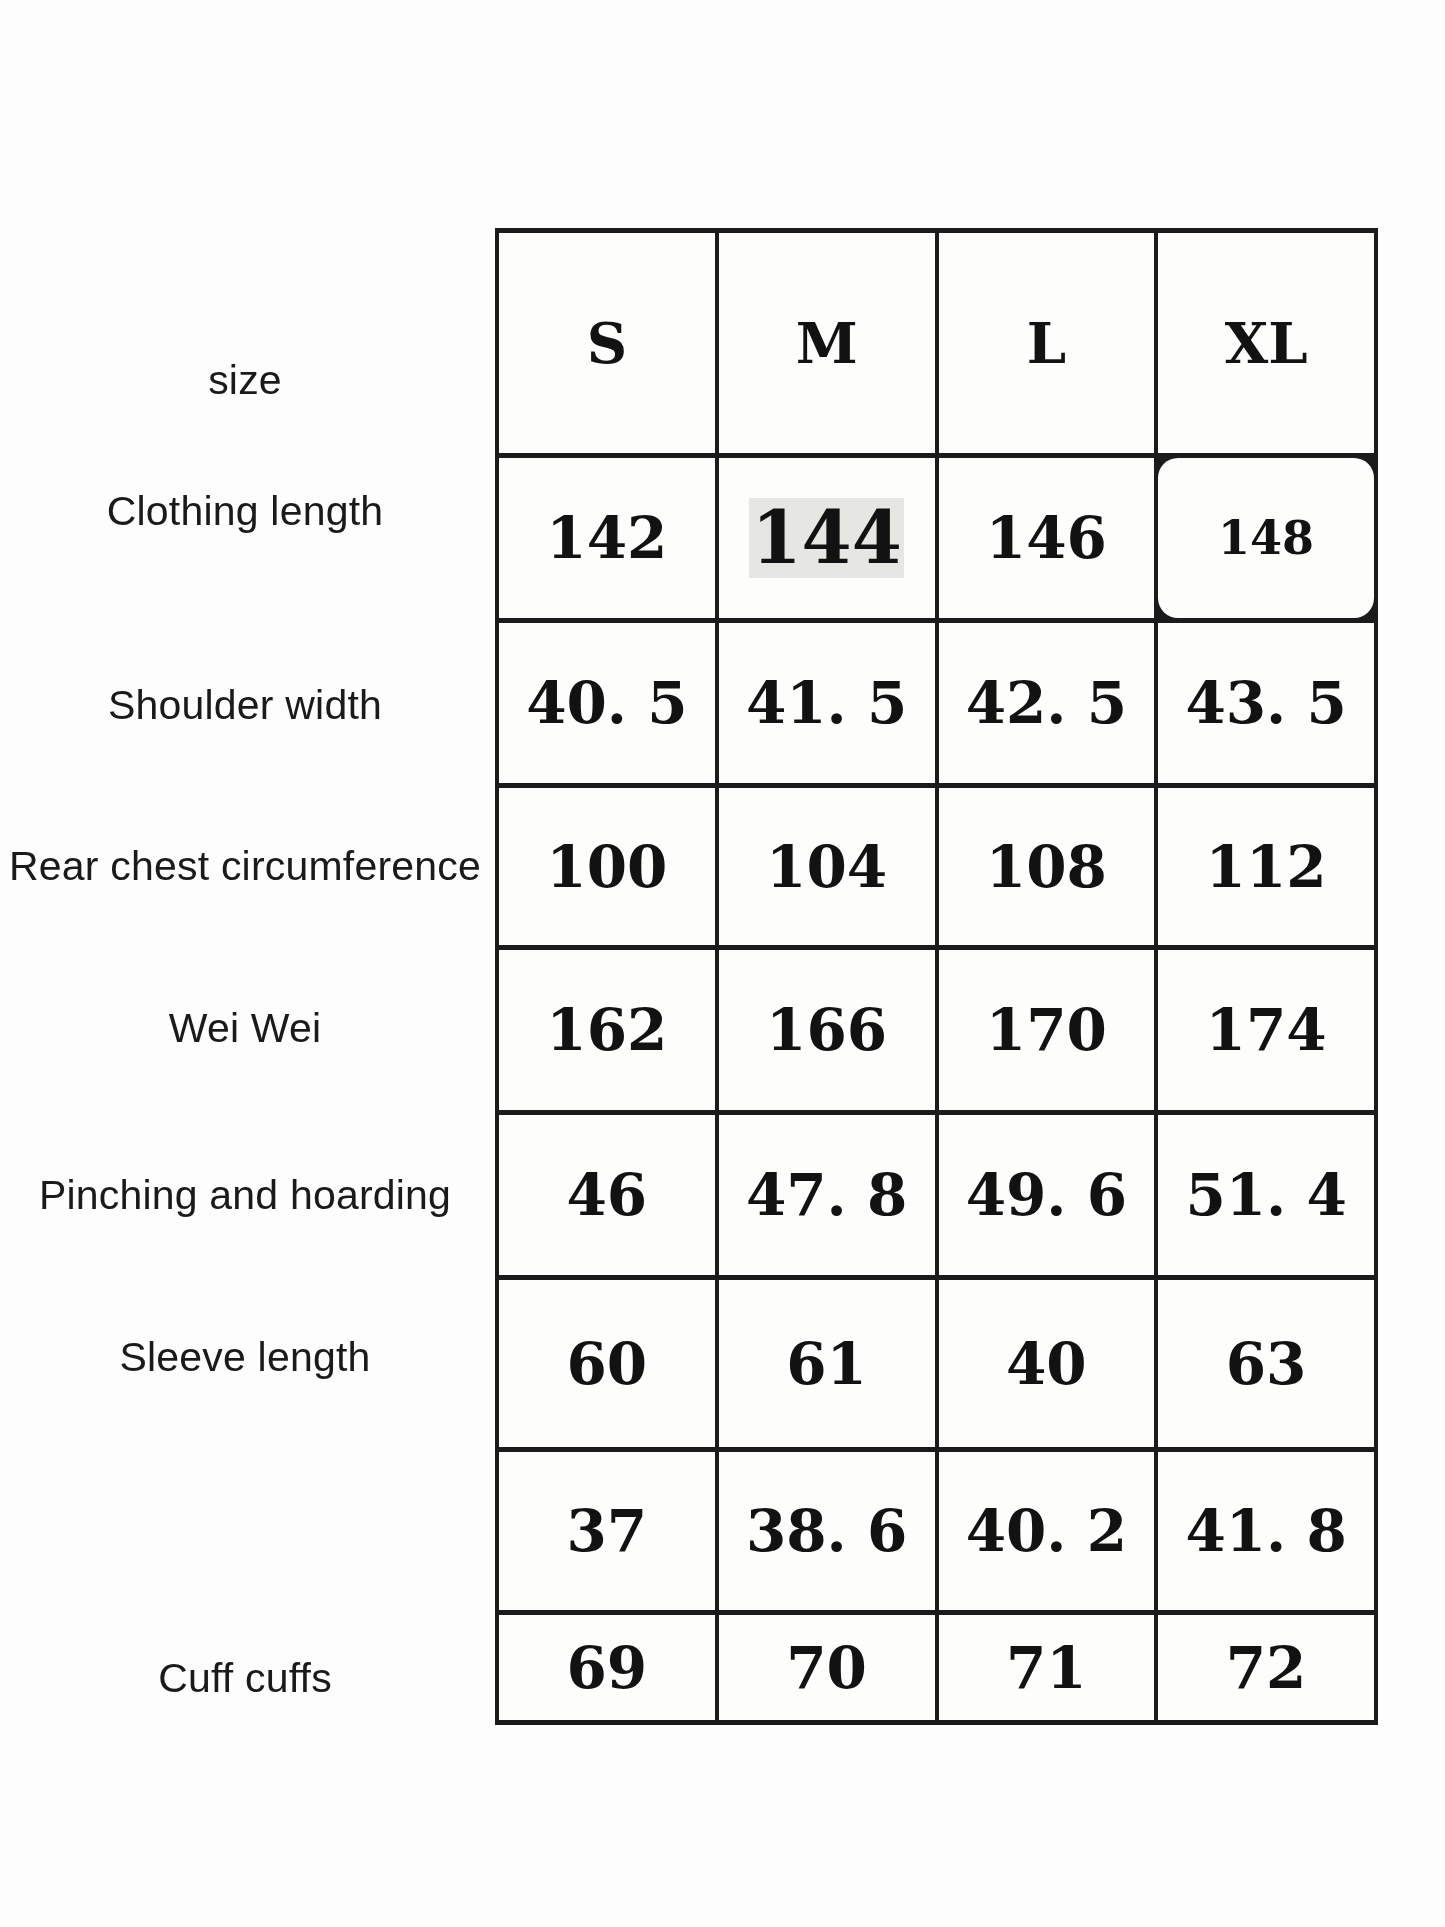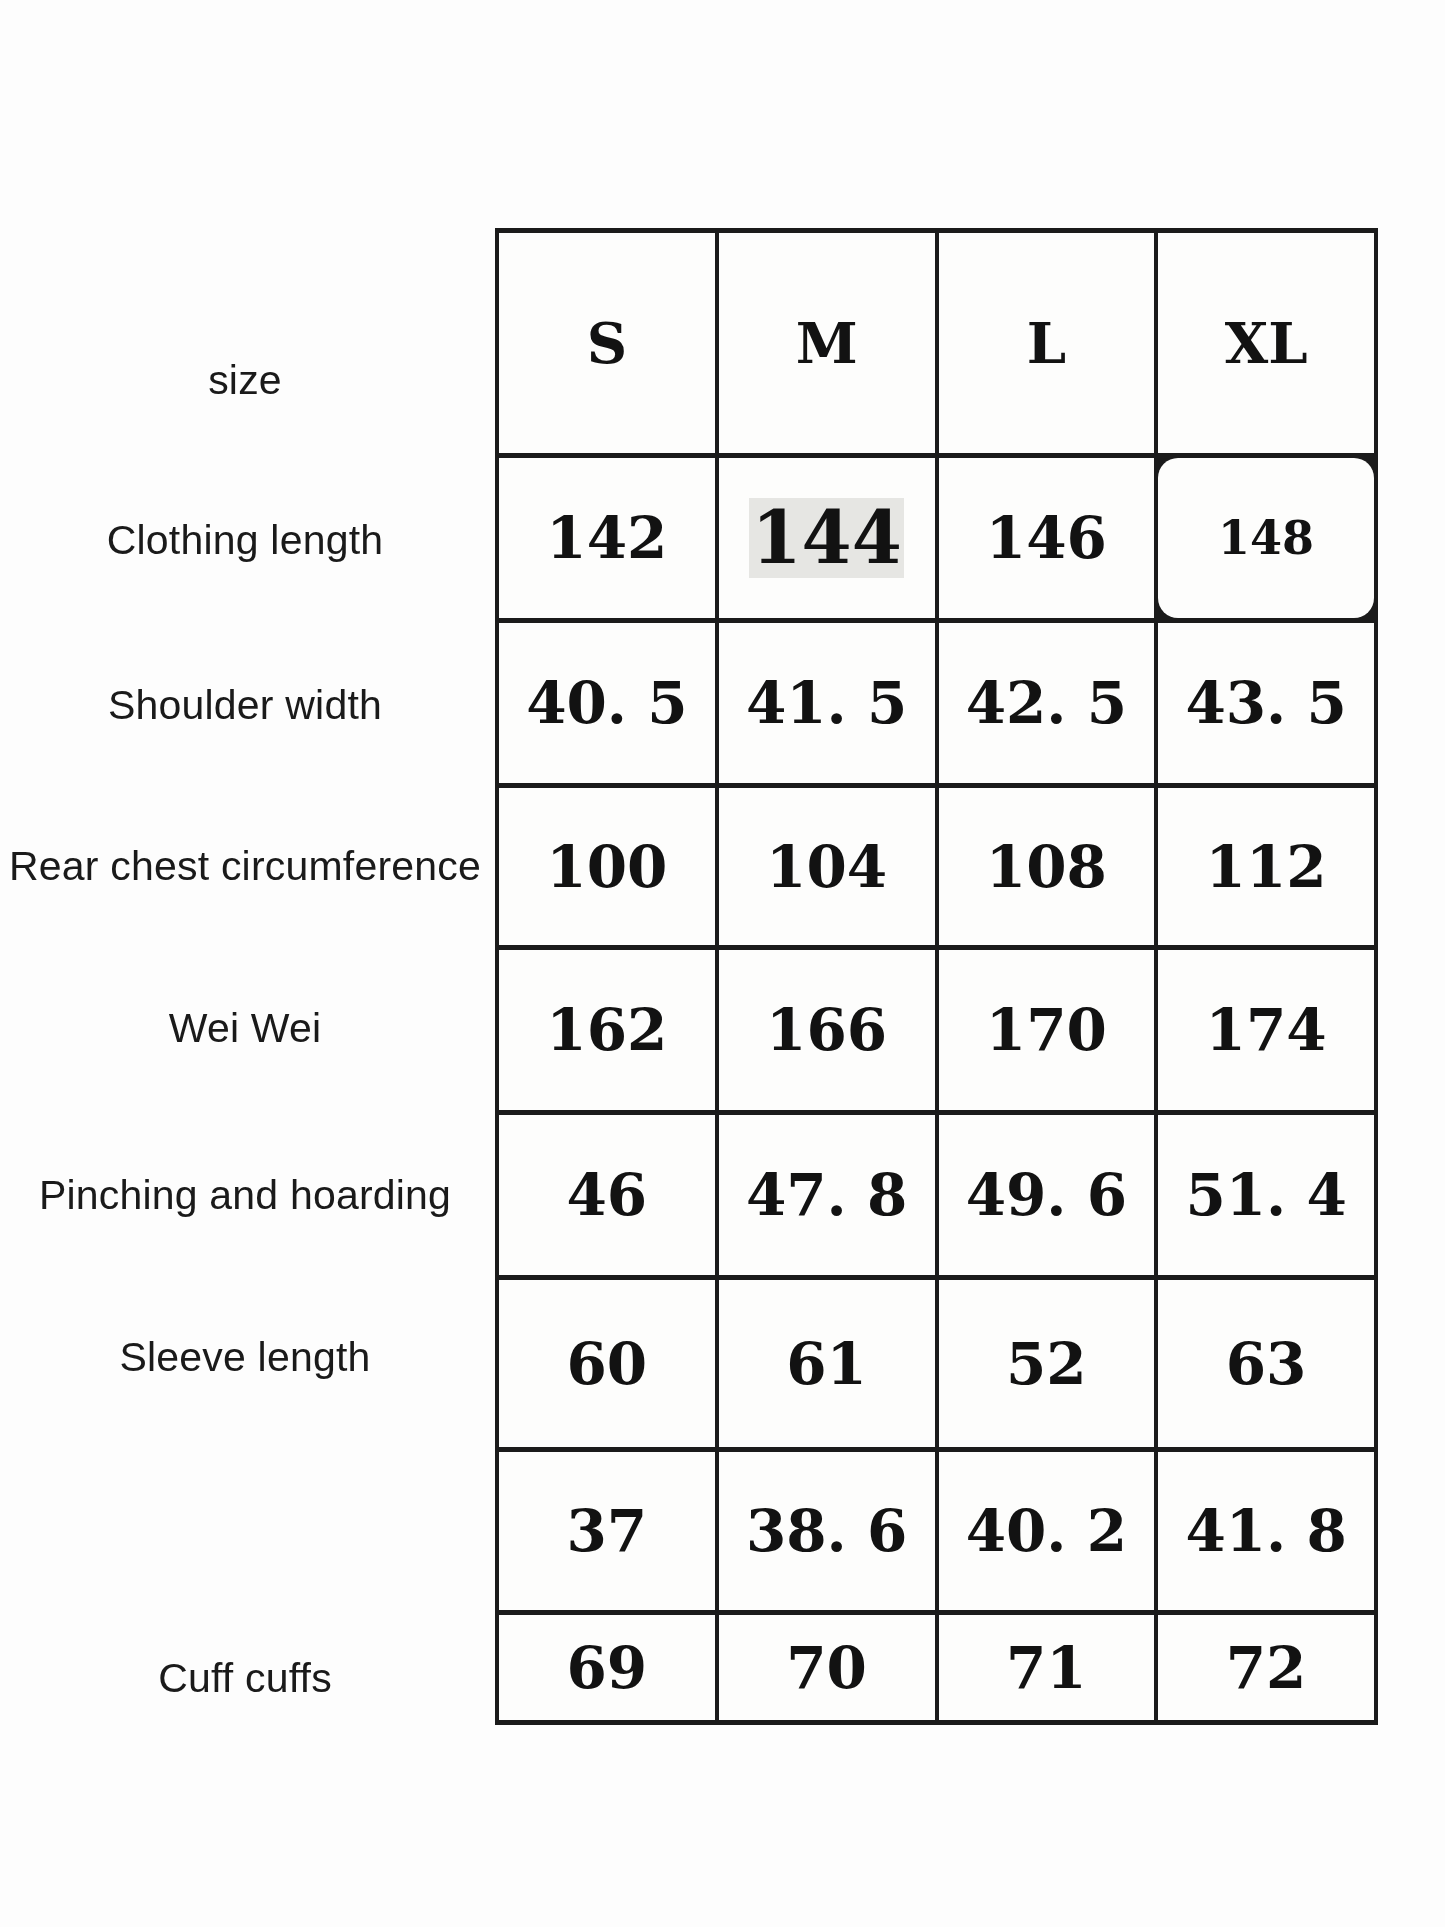--- a/index.html
+++ b/index.html
@@ -51,21 +51,21 @@
     padding:4px 2px;
     line-height:1.0;
   }
 </style>
 </head>
 <body>
 
 <div class="canvas">
 
   <div class="row-label" style="top:350px">size</div>
-  <div class="row-label" style="top:510px">Clothing length</div>
+  <div class="row-label" style="top:481px">Clothing length</div>
   <div class="row-label" style="top:675px">Shoulder width</div>
   <div class="row-label" style="top:836px">Rear chest circumference</div>
   <div class="row-label" style="top:998px">Wei Wei</div>
   <div class="row-label" style="top:1165px">Pinching and hoarding</div>
   <div class="row-label" style="top:1327px">Sleeve length</div>
   <div class="row-label" style="top:1648px">Cuff cuffs</div>
 
   <div class="grid">
 
     <div class="cell hdr">S</div>
@@ -95,21 +95,21 @@
     <div class="cell">170</div>
     <div class="cell">174</div>
 
     <div class="cell">46</div>
     <div class="cell">47. 8</div>
     <div class="cell">49. 6</div>
     <div class="cell">51. 4</div>
 
     <div class="cell">60</div>
     <div class="cell">61</div>
-    <div class="cell">52</div>
+    <div class="cell">40</div>
     <div class="cell">63</div>
 
     <div class="cell">37</div>
     <div class="cell">38. 6</div>
     <div class="cell">40. 2</div>
     <div class="cell">41. 8</div>
 
     <div class="cell">69</div>
     <div class="cell">70</div>
     <div class="cell">71</div>

